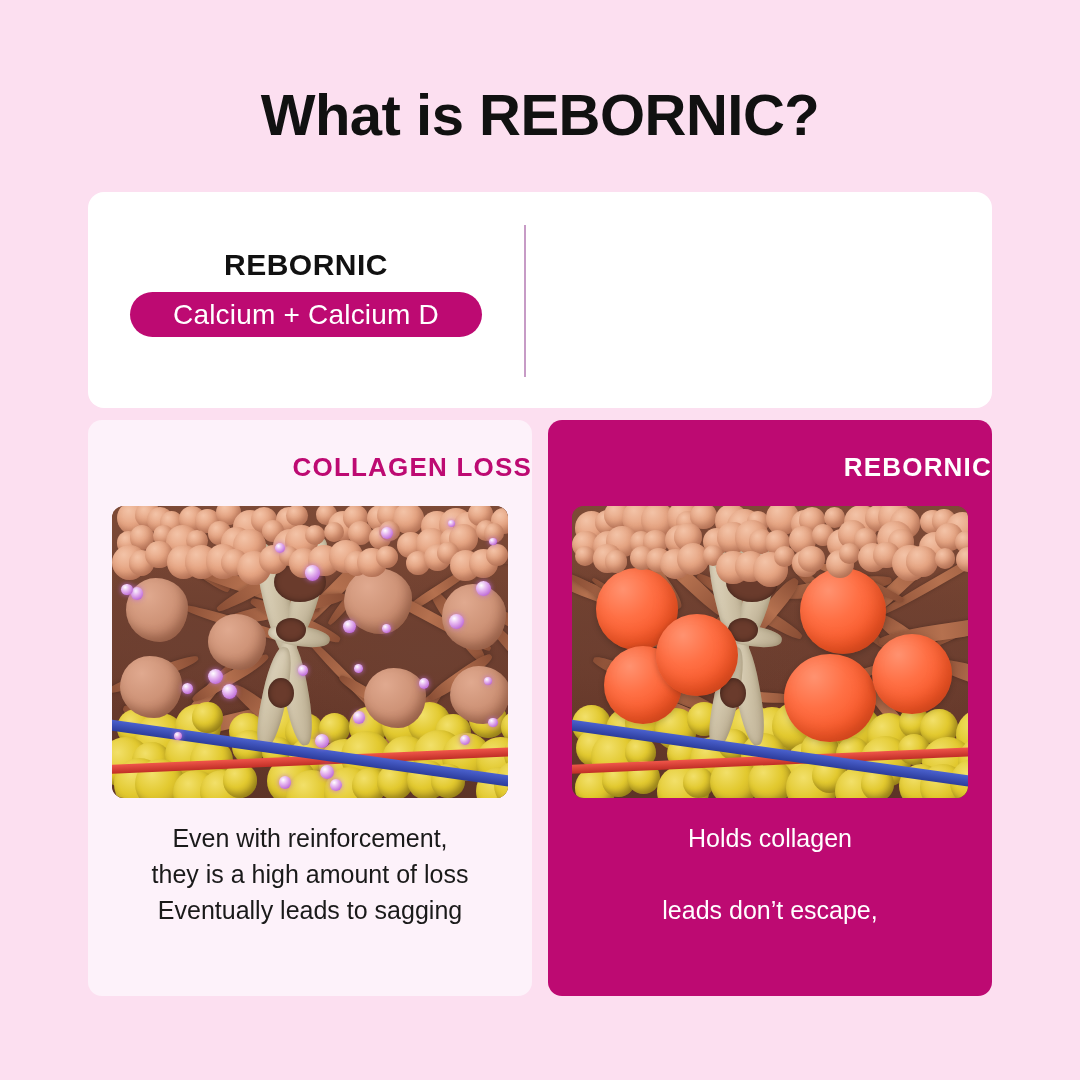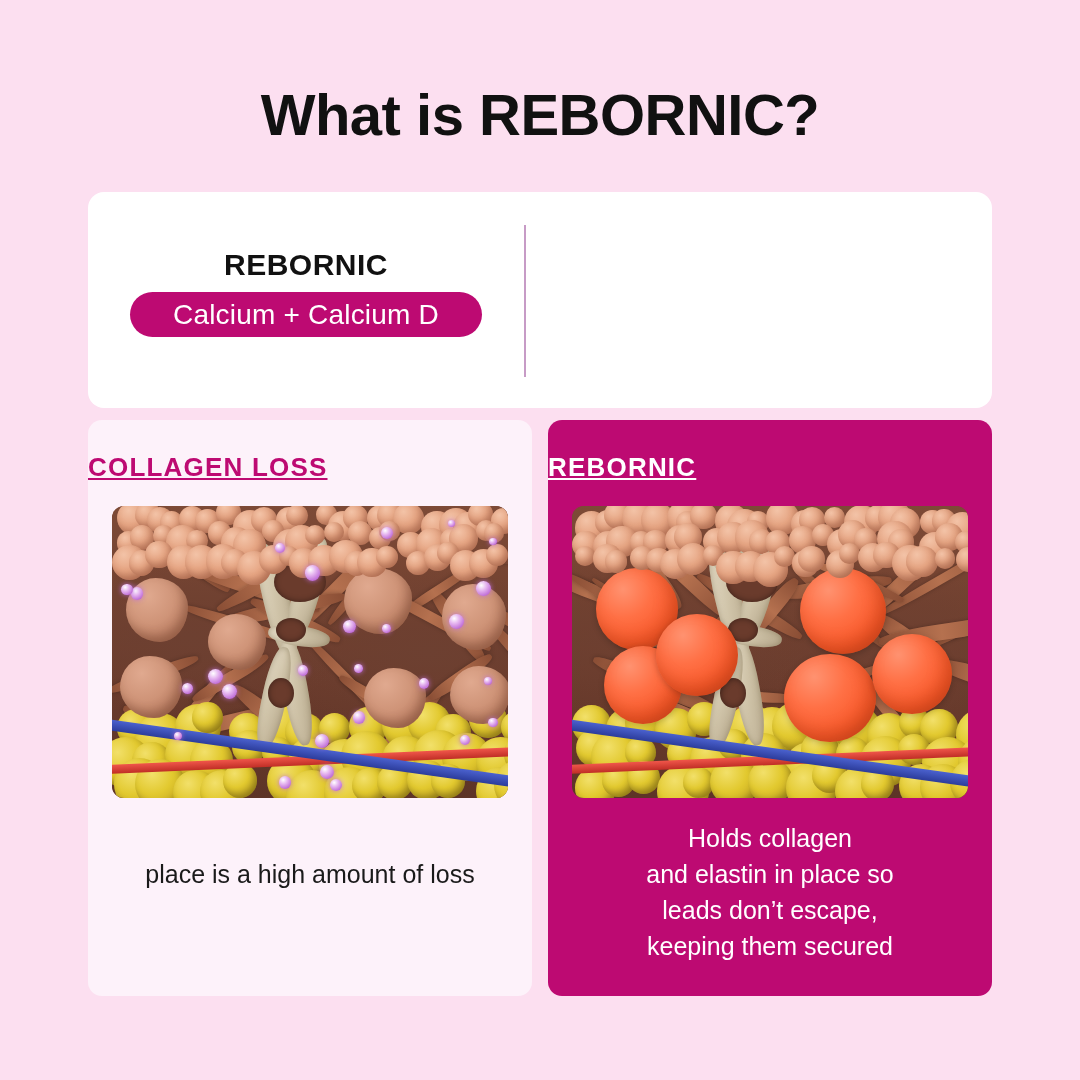--- a/index.html
+++ b/index.html
@@ -53,22 +53,22 @@
 
   
   .panel{
     position:absolute;top:420px;width:444px;height:576px;
     border-radius:14px;overflow:hidden;
   }
   .panel-left{left:88px;background:#fdf2fa;}
   .panel-right{left:548px;background:#bd0a72;}
 
   .panel-heading{
-    position:absolute;top:32px;left:0;width:444px;text-align:left;
-    font-size:26px;font-weight:bold;letter-spacing:1.2px;text-decoration:underline;
+    position:absolute;top:32px;left:0;width:444px;text-align:right;
+    font-size:26px;font-weight:bold;letter-spacing:1.2px;
   }
   .panel-left .panel-heading{color:#bd0a72;}
   .panel-right .panel-heading{color:#ffffff;}
 
   .panel-caption{
     position:absolute;top:400px;left:0;width:444px;text-align:center;
     font-size:25px;line-height:36px;
   }
   .panel-left .panel-caption{color:#1a1a1a;}
   .panel-right .panel-caption{color:#ffffff;}
@@ -357,21 +357,21 @@
           <div class="dot" style="width: 13.7361px; height: 13.7361px; left: 202.904px; top: 227.861px;"></div>
           <div class="dot" style="width: 8.74854px; height: 8.74854px; left: 242.198px; top: 157.778px;"></div>
           <div class="dot" style="width: 8.73787px; height: 8.73787px; left: 269.936px; top: 118.159px;"></div>
           <div class="dot" style="width: 7.87071px; height: 7.87071px; left: 62.1185px; top: 225.668px;"></div>
           <div class="dot" style="width: 10.3137px; height: 10.3137px; left: 162.746px; top: 36.9745px;"></div>
           <div class="dot" style="width: 10.2336px; height: 10.2336px; left: 347.817px; top: 228.743px;"></div>
           <div class="dot" style="width: 11.797px; height: 11.797px; left: 9.33333px; top: 77.6421px;"></div>
         </div>
     </div>
 
-    <div class="panel-caption"><br><span>place is a high amount of loss</span><br><br></div>
+    <div class="panel-caption"><span>Even with reinforcement,</span><br><span>they is a high amount of loss</span><br><span>Eventually leads to sagging</span><br></div>
   </div>
 
   <div class="panel panel-right">
     <div class="panel-heading">REBORNIC</div>
 
     <div class="illus">
       <div class="layer dermis"></div>
       <div class="layer fibers" id="fibers-right">
           <div class="fiber" style="width: 95.3218px; height: 8.67018px; left: 88.287px; top: 102.517px; transform: rotate(33.2754deg);"></div>
           <div class="fiber" style="width: 154.213px; height: 9.01991px; left: 296.629px; top: 7.15046px; transform: rotate(-29.8138deg);"></div>
@@ -530,16 +530,16 @@
           <div class="kerat" style="width: 31.3567px; height: 31.3567px; left: 334.217px; top: 39.5553px;"></div>
           <div class="kerat" style="width: 20.4878px; height: 20.4878px; left: 362.789px; top: 42.3851px;"></div>
           <div class="kerat" style="width: 25.5818px; height: 25.5818px; left: 383.939px; top: 40.5204px;"></div>
         </div>
       <div id="vessels-right">
           <div class="vessel artery" style="width: 420px; height: 9px; left: -10px; top: 250px; transform: rotate(-2.5deg);"></div>
           <div class="vessel vein" style="width: 430px; height: 11px; left: -14px; top: 242px; transform: rotate(8deg);"></div>
         </div>
     </div>
 
-    <div class="panel-caption"><span>Holds collagen</span><br><span>and elastin in place so</span><br><span>leads don’t escape,</span><br><span>keeping them secured</span></div>
+    <div class="panel-caption"><span>Holds collagen</span><br><br><span>leads don’t escape,</span><br></div>
   </div>
 
 </div>
 
 </body></html>

